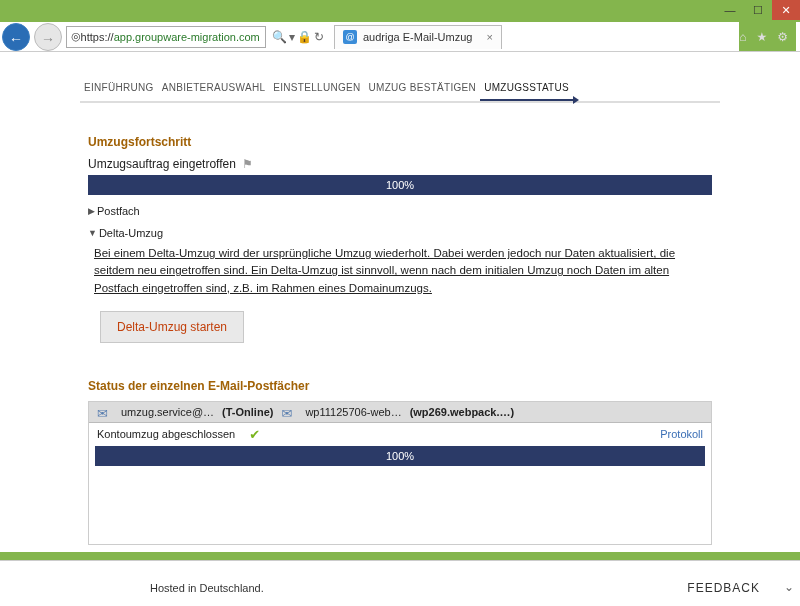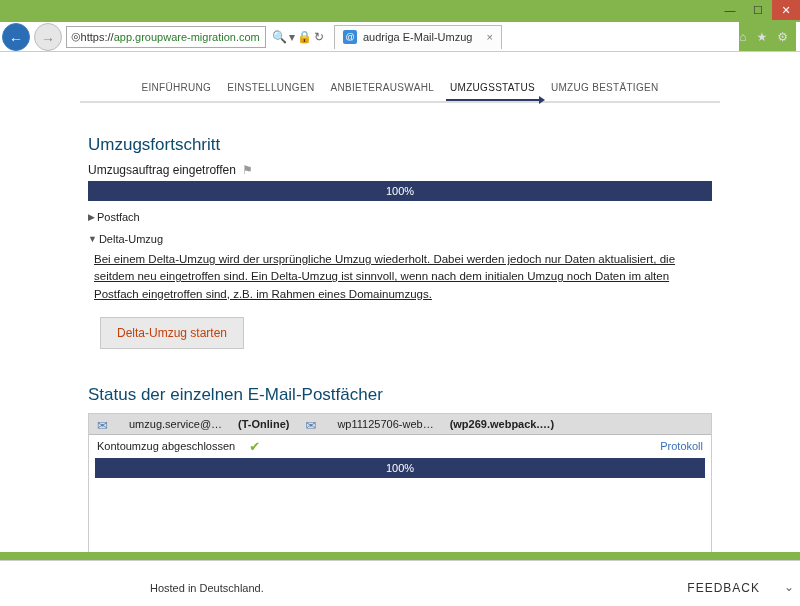--- a/index.html
+++ b/index.html
@@ -18,42 +18,42 @@
   .urlcontrols{display:flex;align-items:center;gap:2px;margin:0 4px;}
   .urlcontrols span{color:#666;font-size:12px;}
   .tab{height:24px;border:1px solid #bbb;border-bottom:none;background:#fcfcfc;display:flex;align-items:center;padding:0 8px;font-size:11px;color:#333;gap:6px;margin-left:6px;}
   .tab .favicon{width:14px;height:14px;background:#3a8cd8;color:#fff;display:flex;align-items:center;justify-content:center;font-size:9px;border-radius:2px;}
   .tab .x{color:#777;font-size:11px;margin-left:8px;}
   .chromeicons{margin-left:auto;display:flex;gap:10px;padding-right:8px;color:#ddd;background:#84b54d;height:100%;align-items:center;font-size:12px;}
   
   .page{background:#fff;height:500px;overflow:hidden;padding:0 0 0 0;}
   .content{width:640px;margin:0 auto;}
   
-  .stepnav{display:flex;justify-content:center;align-items:flex-end;border-bottom:2px solid #ddd;padding:24px 0 2px;position:relative;gap:8px;}
+  .stepnav{display:flex;justify-content:flex-start;align-items:flex-end;border-bottom:2px solid #ddd;padding:24px 0 2px;position:relative;}
   .stepnav .step{font-size:10px;letter-spacing:0.3px;color:#555;padding:6px 4px;}
   .stepnav .active{border-bottom:2px solid #2b3a67;color:#222;margin-bottom:-2px;position:relative;}
   .stepnav .active::after{content:"";position:absolute;right:-6px;bottom:-5px;border-left:6px solid #2b3a67;border-top:4px solid transparent;border-bottom:4px solid transparent;}
   
-  h2{color:#0c4a6e;font-size:17px;font-weight:400;margin:32px 0 8px 8px;}
+  h2{color:#a16207;font-size:12px;font-weight:700;margin:32px 0 8px 8px;}
   h2.second{margin-top:36px;}
   
   .sub{font-size:12px;color:#222;margin:0 0 4px 8px;display:flex;align-items:center;gap:6px;}
   .flag{color:#999;font-size:12px;}
   
   .bar{background:#2b3a67;color:#fff;text-align:center;font-size:11px;padding:4px 0;margin:0 8px 0 8px;}
   
   .toggle{font-size:11px;color:#222;margin:10px 0 0 8px;display:flex;align-items:center;gap:2px;cursor:pointer;}
   .tri{font-size:9px;color:#555;}
   
   .delta{margin:6px 8px 0 14px;font-size:11.5px;color:#222;line-height:1.5;text-decoration:underline;}
   
   .btn-start{margin:14px 0 0 20px;background:#e9e9e9;border:1px solid #c8c8c8;padding:8px 16px;font-size:12px;color:#c2410c;cursor:pointer;}
   
   .mailbox{border:1px solid #ccc;margin:6px 8px 0 8px;padding:0;}
-  .mailbox .head{background:#dcdcdc;border-bottom:1px solid #bbb;padding:4px 8px;font-size:11px;color:#222;display:flex;align-items:center;gap:16px;}
+  .mailbox .head{background:#dcdcdc;border-bottom:1px solid #bbb;padding:4px 8px;font-size:11px;color:#222;display:flex;align-items:center;gap:8px;}
   .mailbox .row{padding:4px 8px 0 8px;display:flex;align-items:center;font-size:11px;color:#222;gap:8px;}
   .mailbox .row .ok{color:#7ab51d;margin-left:6px;font-size:13px;}
   .mailbox .row .proto{margin-left:auto;color:#3b6fb5;cursor:pointer;font-size:11px;}
   .mailbox .bar2{margin:4px 6px 6px 6px;}
   .mailbox .spacer{height:72px;}
   .envicon{display:inline-block;width:16px;height:12px;position:relative;}
   .envicon::before{content:"✉";font-size:13px;color:#5a7fb0;}
   
   .footer{background:#fff;border-top:1px solid #ccc;height:55px;display:flex;align-items:center;font-size:11px;color:#333;margin-top:8px;}
   .footer .hosted{margin-left:150px;}
@@ -92,24 +92,24 @@
     <span>⌂</span>
     <span>★</span>
     <span>⚙</span>
   </div>
 </div>
 
 <div class="page">
   <div class="content">
     <div class="stepnav">
       <div class="step">EINFÜHRUNG</div>
+      <div class="step">ANBIETERAUSWAHL</div>
       <div class="step">EINSTELLUNGEN</div>
-      <div class="step">ANBIETERAUSWAHL</div>
+      <div class="step">UMZUG BESTÄTIGEN</div>
       <div class="step active">UMZUGSSTATUS</div>
-      <div class="step">UMZUG BESTÄTIGEN</div>
     </div>
 
     <h2>Umzugsfortschritt</h2>
     <div class="sub">
       <span>Umzugsauftrag eingetroffen</span>
       <span class="flag">⚑</span>
     </div>
     <div class="bar">100%</div>
 
     <div class="toggle">

